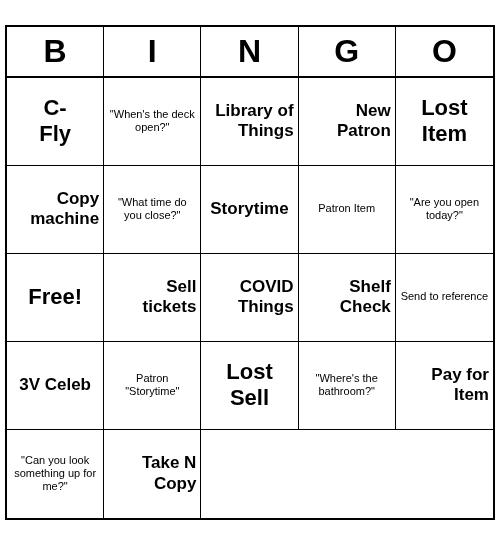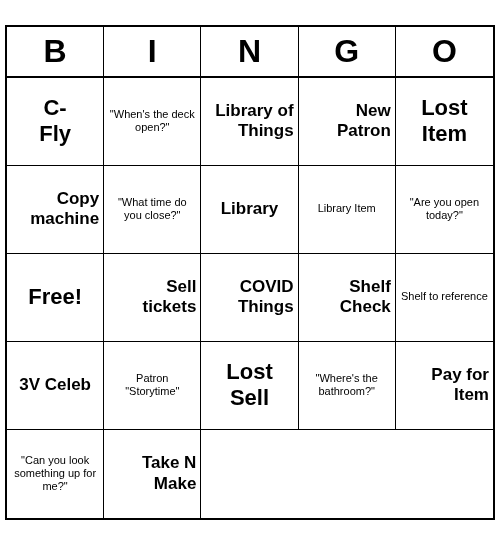--- a/index.html
+++ b/index.html
@@ -102,58 +102,58 @@
       <div class="bingo-cell">
         <span class="cell-text large">Lost Item</span>
       </div>
       <div class="bingo-cell">
         <span class="cell-text medium">Copy machine</span>
       </div>
       <div class="bingo-cell">
         <span class="cell-text quoted">"What time do you close?"</span>
       </div>
       <div class="bingo-cell">
-        <span class="cell-text medium">Library</span>
+        <span class="cell-text medium">Storytime</span>
       </div>
       <div class="bingo-cell">
-        <span class="cell-text small">Library Item</span>
+        <span class="cell-text small">Patron Item</span>
       </div>
       <div class="bingo-cell">
         <span class="cell-text quoted">"Are you open today?"</span>
       </div>
       <div class="bingo-cell">
         <span class="cell-text large">Free!</span>
       </div>
       <div class="bingo-cell">
         <span class="cell-text medium">Sell tickets</span>
       </div>
       <div class="bingo-cell">
         <span class="cell-text medium">COVID Things</span>
       </div>
       <div class="bingo-cell">
         <span class="cell-text medium">Shelf Check</span>
       </div>
       <div class="bingo-cell">
-        <span class="cell-text small">Shelf to reference</span>
+        <span class="cell-text small">Send to reference</span>
       </div>
       <div class="bingo-cell">
         <span class="cell-text medium">3V Celeb</span>
       </div>
       <div class="bingo-cell">
         <span class="cell-text small">Patron "Storytime"</span>
       </div>
       <div class="bingo-cell">
         <span class="cell-text large">Lost Sell</span>
       </div>
       <div class="bingo-cell">
         <span class="cell-text quoted">"Where's the bathroom?"</span>
       </div>
       <div class="bingo-cell">
         <span class="cell-text medium">Pay for Item</span>
       </div>
       <div class="bingo-cell">
         <span class="cell-text quoted">"Can you look something up for me?"</span>
       </div>
       <div class="bingo-cell">
-        <span class="cell-text medium">Take N Make</span>
+        <span class="cell-text medium">Take N Copy</span>
       </div>
     </div>
 </div>
 
 </body></html>

